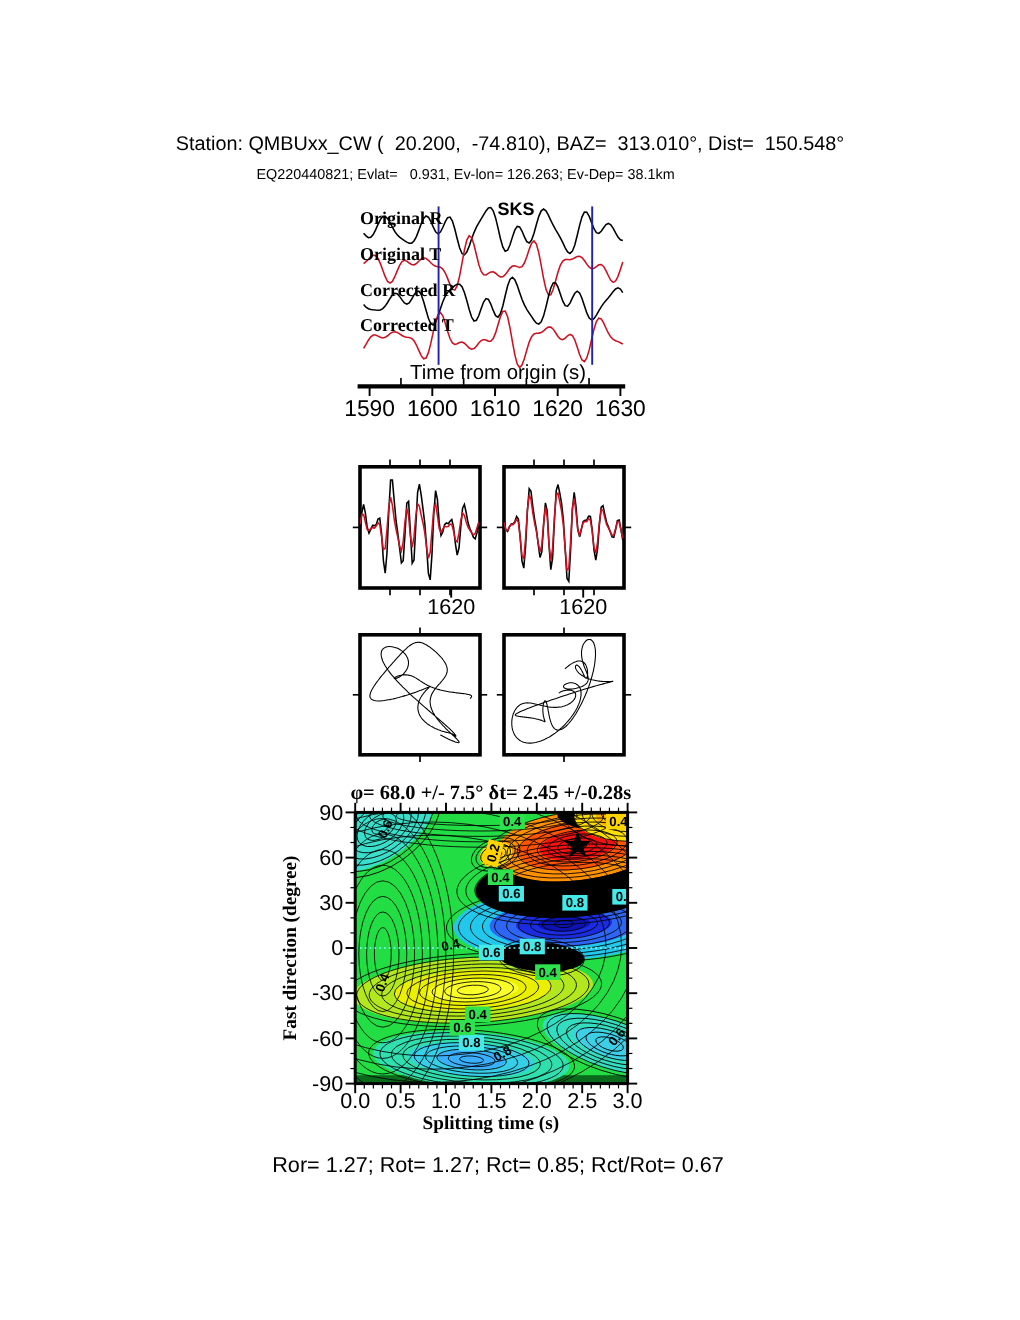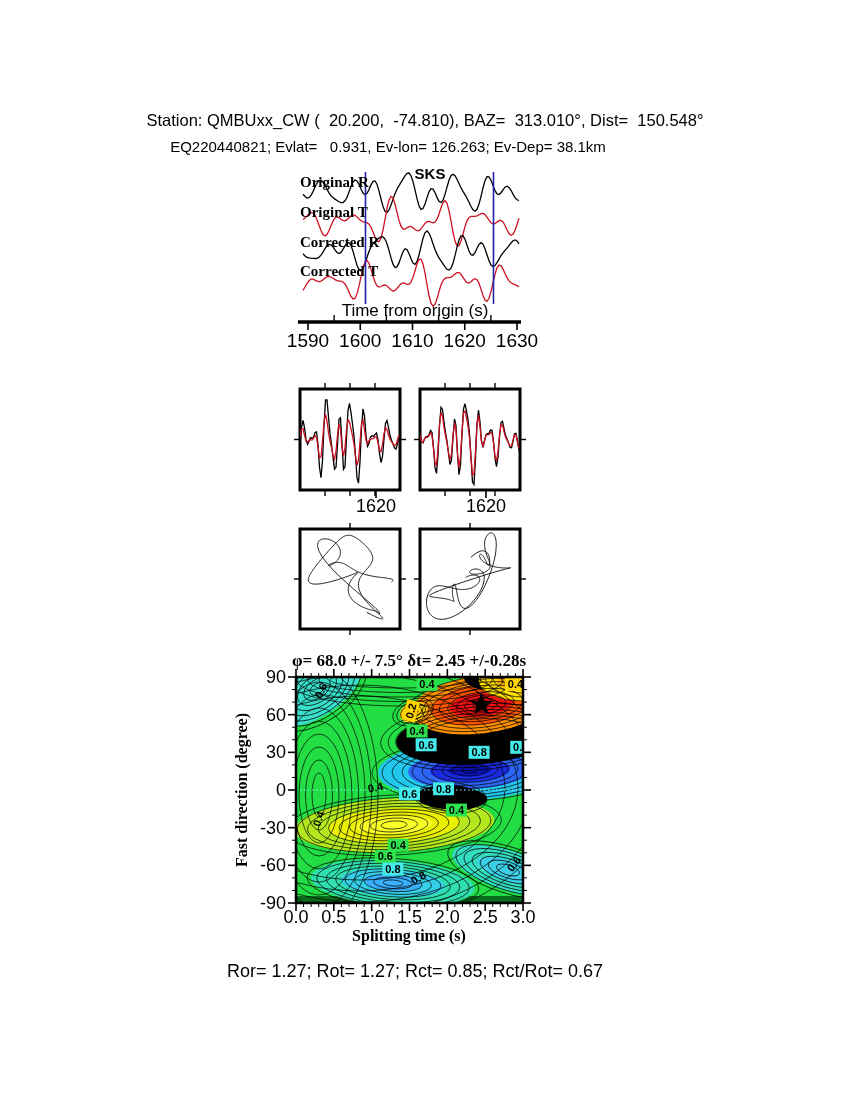--- a/index.html
+++ b/index.html
@@ -1,20 +1,20 @@
 <!DOCTYPE html>
 <html><head>
 <meta charset="utf-8">
 <style>
   html,body{margin:0;padding:0;background:#ffffff;}
   .page{position:relative;width:850px;height:1100px;background:#ffffff;overflow:hidden;
         font-family:"Liberation Sans",sans-serif;}
   .hdr{position:absolute;white-space:pre;text-align:center;color:#000;}
   #hdr1{top:111px;left:0;width:850px;font-size:16.5px;}
-  #hdr2{top:138px;left:0;width:776px;font-size:15px;}
+  #hdr2{top:138px;left:0;width:776px;font-size:12px;}
   svg{position:absolute;top:0;left:0;}
   text{fill:#000;}
   .sans{font-family:"Liberation Sans",sans-serif;}
   .serifb{font-family:"Liberation Serif",serif;font-weight:bold;}
 </style>
 </head>
 <body>
 
 <div class="page">
   <div id="hdr1" class="hdr">Station: QMBUxx_CW (  20.200,  -74.810), BAZ=  313.010°, Dist=  150.548°</div>

